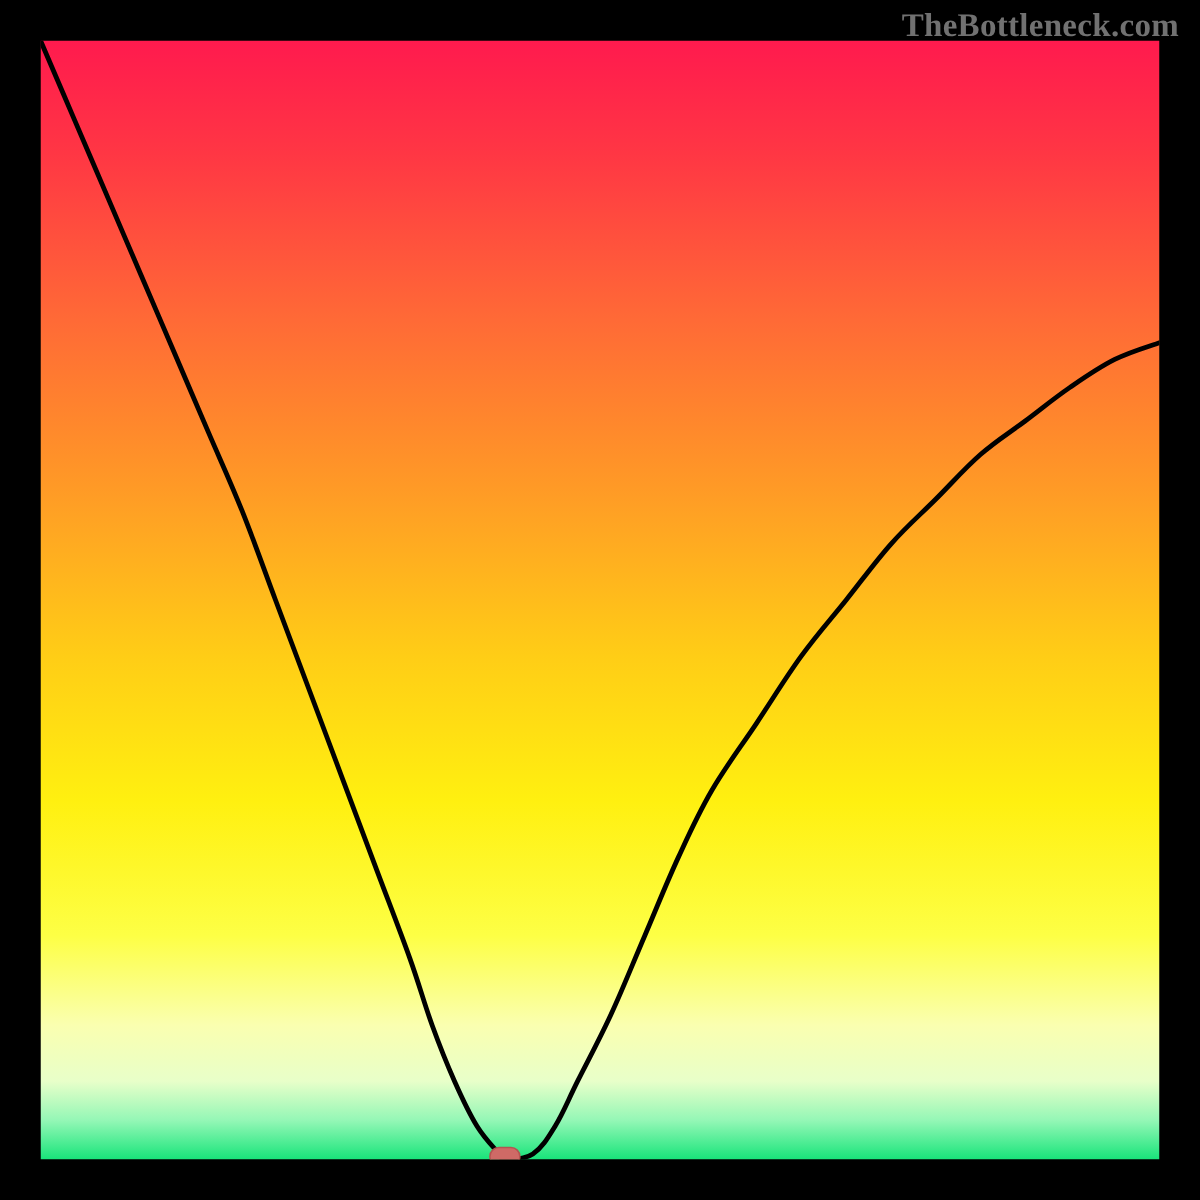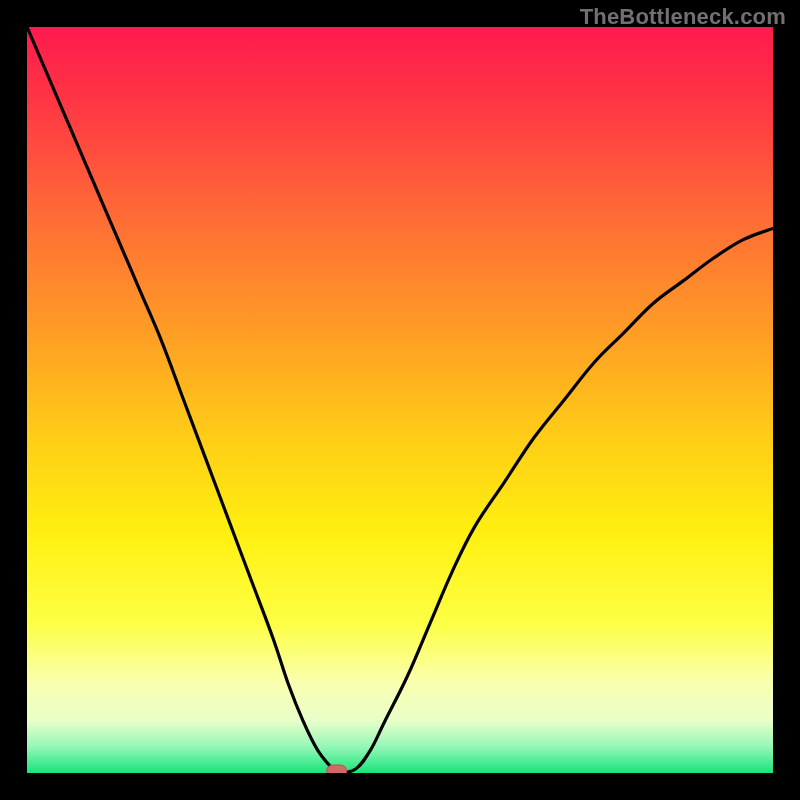--- a/index.html
+++ b/index.html
@@ -9,20 +9,21 @@
     height: 800px;
     background: #000;
     overflow: hidden;
     font-family: Arial, Helvetica, sans-serif;
   }
   .frame {
     position: relative;
     width: 800px;
     height: 800px;
     background: #000;
+    font-family: Liberation Serif, serif;
   }
   .watermark {
     position: absolute;
     top: 4px;
     right: 14px;
     color: #717171;
     font-size: 22px;
     font-weight: 600;
     letter-spacing: 0.2px;
     z-index: 10;

